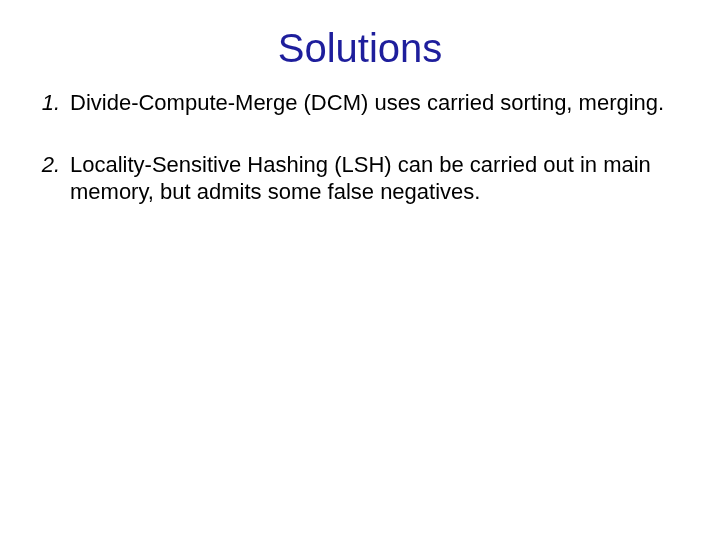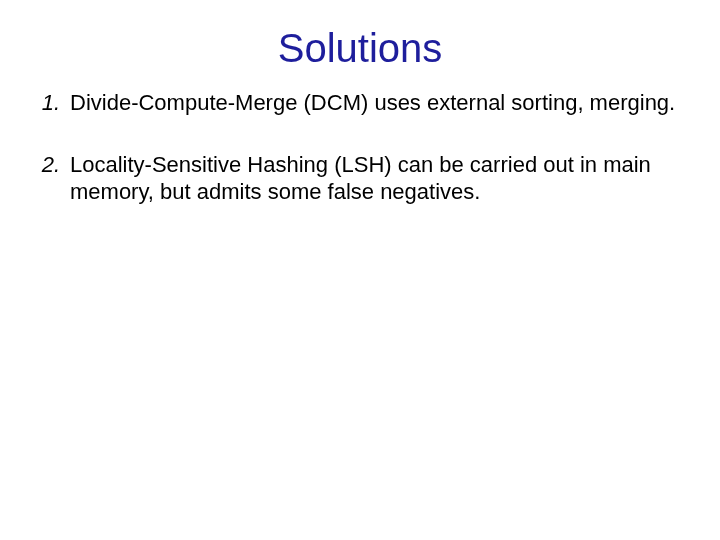--- a/index.html
+++ b/index.html
@@ -51,21 +51,21 @@
 </head>
 <body>
 
 <div class="slide">
   <div class="title">Solutions</div>
   <div class="list">
 
     <div class="item">
       <div class="num">1.</div>
       <div class="body">
-        <span class="term">Divide-Compute-Merge</span><span> (DCM) uses external sorting, merging.</span>
+        <span class="term">Divide-Compute-Merge</span><span> (DCM) uses carried sorting, merging.</span>
       </div>
     </div>
 
     <div class="item">
       <div class="num">2.</div>
       <div class="body">
         <span class="term">Locality-Sensitive Hashing</span><span> (LSH) can be carried out in main memory, but admits some false negatives.</span>
       </div>
     </div>
 

